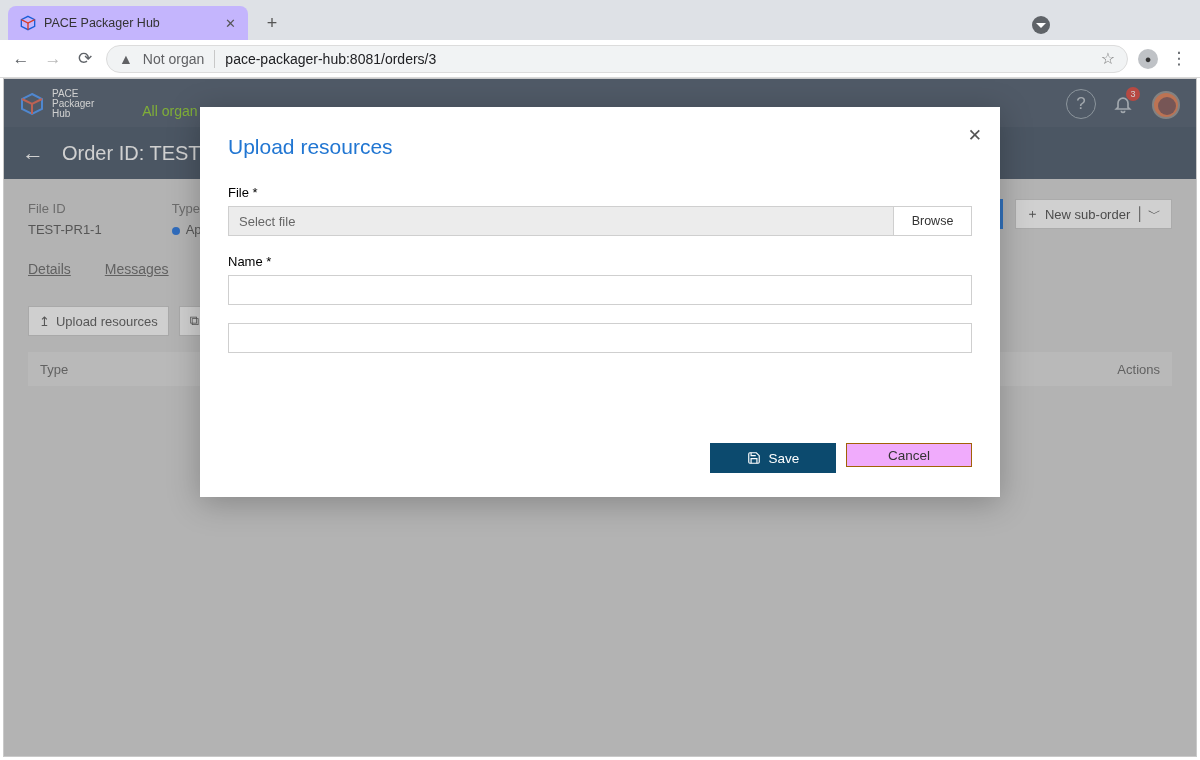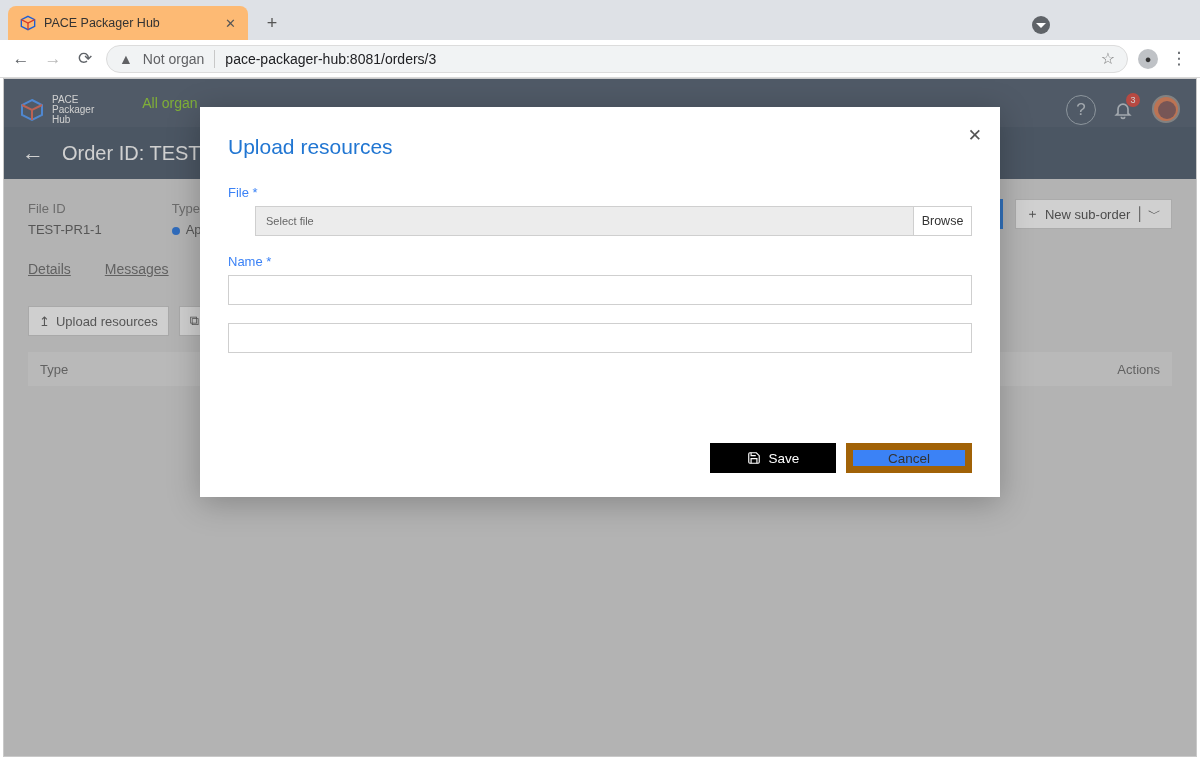--- a/index.html
+++ b/index.html
@@ -1,41 +1,41 @@
 <!DOCTYPE html>
 <html><head>
 <meta charset="utf-8">
 <style>
   * { box-sizing: border-box; margin: 0; padding: 0; }
   html, body { width: 1200px; height: 760px; font-family: "Segoe UI", Arial, sans-serif; overflow: hidden; background:#fff; }
   .win-controls { position:absolute; top:4px; right:8px; display:flex; gap:26px; font-size:15px; color:#222; }
   
   
   .tab-strip { height: 40px; background:#dee1e6; display:flex; align-items:flex-end; padding-left:8px; position:relative; }
-  .tab { background:#fdba74; border-top-left-radius:8px; border-top-right-radius:8px; height:34px; width:240px; display:flex; align-items:center; padding:0 12px; font-size:12.5px; color:#333; gap:8px; position:relative; }
+  .tab { background:#c4b5fd; border-top-left-radius:8px; border-top-right-radius:8px; height:34px; width:240px; display:flex; align-items:center; padding:0 12px; font-size:12.5px; color:#333; gap:8px; position:relative; }
   .tab .favicon { width:16px; height:16px; }
   .tab .close-x { margin-left:auto; font-size:13px; color:#555; }
   .new-tab { width:28px; height:28px; display:flex; align-items:center; justify-content:center; margin-left:10px; margin-bottom:3px; font-size:18px; color:#555; }
   .tab-strip .wc-dot { position:absolute; right:150px; top:16px; width:18px; height:18px; border-radius:50%; background:#5f6368; display:flex; align-items:center; justify-content:center; }
   .tab-strip .wc-dot::after { content:""; border:5px solid transparent; border-top-color:#fff; margin-top:5px; }
 
   
   .omni-row { height:38px; background:#fff; border-bottom:1px solid #d9d9d9; display:flex; align-items:center; padding:0 10px; gap:10px; }
   .nav-icon { width:22px; text-align:center; font-size:17px; color:#5f6368; }
   .nav-icon.disabled { color:#b9b9b9; }
   .addr-bar { flex:1; height:28px; border:1px solid #dcdcdc; border-radius:14px; background:#f1f3f4; display:flex; align-items:center; padding:0 12px; font-size:14px; color:#606164; gap:10px; }
   .addr-sep { width:1px; height:18px; background:#c8c8c8; }
   .addr-url { color:#202124; }
   .addr-star { margin-left:auto; color:#777; font-size:16px; }
   .profile-dot { width:20px; height:20px; border-radius:50%; background:#bfc2c6; display:flex; align-items:center; justify-content:center; font-size:11px; color:#333; }
   
   
   .app-viewport { position:absolute; top:78px; left:3px; right:3px; bottom:3px; background:#d3d3d3; overflow:hidden; border:1px solid #c9c9c9;}
   
-  .app-header { height:48px; background:#3b4b5e; display:flex; align-items:flex-start; padding:16px 16px; color:#d4d9de; }
+  .app-header { height:48px; background:#3b4b5e; display:flex; align-items:flex-end; padding:8px 16px; color:#d4d9de; }
   .logo-box { display:flex; align-items:center; gap:8px; }
   .logo-cube { width:24px; height:24px; }
   .logo-text { font-size:10px; line-height:10px; color:#fff; }
   .hdr-link { margin-left:48px; font-size:14px; color:#84cc16; }
   .hdr-spacer { flex:1; }
   .hdr-icon { width:30px; height:30px; border-radius:50%; display:flex; align-items:center; justify-content:center; margin-left:12px; font-size:17px; color:#b9c2cb; position:relative; }
   .hdr-icon.ring { border:1.5px solid #97a4b0; }
   .badge { position:absolute; top:-2px; right:-2px; background:#d93025; color:#fff; border-radius:50%; width:14px; height:14px; font-size:9px; display:flex; align-items:center; justify-content:center; }
   .avatar { width:28px; height:28px; border-radius:50%; background:#e07040; border:2px solid #888; margin-left:14px; position:relative; overflow:hidden; }
   .avatar::after{content:""; position:absolute; left:4px; top:4px; width:18px; height:18px; border-radius:50%; background:#744; }
@@ -58,28 +58,28 @@
   .toolbar { margin:18px 24px 0; display:flex; gap:10px; }
   .t-btn { border:1px solid #c3c3c3; background:#fdfdfd; padding:6px 10px; font-size:13px; color:#444; display:flex; align-items:center; gap:6px; }
   
   .grid-head { margin:16px 24px 0; background:#dcdcdc; height:34px; display:flex; align-items:center; padding:0 12px; font-size:13px; color:#555; justify-content:space-between; }
   
   
   .overlay { position:absolute; inset:0; background:rgba(120,120,120,0.35); display:flex; justify-content:center; }
   .modal { width:800px; background:#fff; margin-top:28px; height:390px; box-shadow:0 6px 30px rgba(0,0,0,0.25); padding:28px 28px 24px; position:relative; font-size:13px; color:#333; }
   .modal h2 { color:#2176d2; font-weight:400; font-size:21px; margin-bottom:26px; }
   .modal .close { position:absolute; top:18px; right:18px; font-size:17px; color:#555; }
-  .field-lbl { font-size:13px; color:#3b82f6; margin-bottom:6px; }
+  .field-lbl { font-size:13px; color:#000000; margin-bottom:6px; }
   .file-row { display:flex; margin-bottom:18px; }
-  .file-input { flex:1; height:30px; background:#ececec; border:1px solid #cfcfcf; padding:0 10px; display:flex; align-items:center; color:#666; font-size:11px;margin-left:27px; }
-  .browse-btn { width:58px; height:30px; border:1px solid #cfcfcf; border-left:none; background:#fff; display:flex; align-items:center; justify-content:center; font-size:12.5px; color:#333; }
+  .file-input { flex:1; height:30px; background:#ececec; border:1px solid #cfcfcf; padding:0 10px; display:flex; align-items:center; color:#666; font-size:13px; }
+  .browse-btn { width:78px; height:30px; border:1px solid #cfcfcf; border-left:none; background:#fff; display:flex; align-items:center; justify-content:center; font-size:12.5px; color:#333; }
   .text-input { width:100%; height:30px; border:1px solid #cfcfcf; padding:0 8px; font-size:13px; margin-bottom:18px; }
   .modal-actions { position:absolute; bottom:24px; right:28px; display:flex; gap:10px; }
-  .save-btn { width:126px; height:30px; background:#000000; color:#fff; border:none; font-size:13.5px; display:flex; align-items:center; justify-content:center; gap:8px; }
-  .cancel-btn { width:126px; height:30px; background:#3b82f6; border:7px solid #a16207; font-size:13.5px; color:#333; }
+  .save-btn { width:126px; height:30px; background:#0c4a6e; color:#fff; border:none; font-size:13.5px; display:flex; align-items:center; justify-content:center; gap:8px; }
+  .cancel-btn { width:126px; height:24px; background:#f0abfc; border:1px solid #a16207; font-size:13.5px; color:#333; }
 </style>
 </head>
 <body>
 
 <div class="win-controls">
   <span>—</span>
   <span>☐</span>
   <span>✕</span>
 </div>
 

